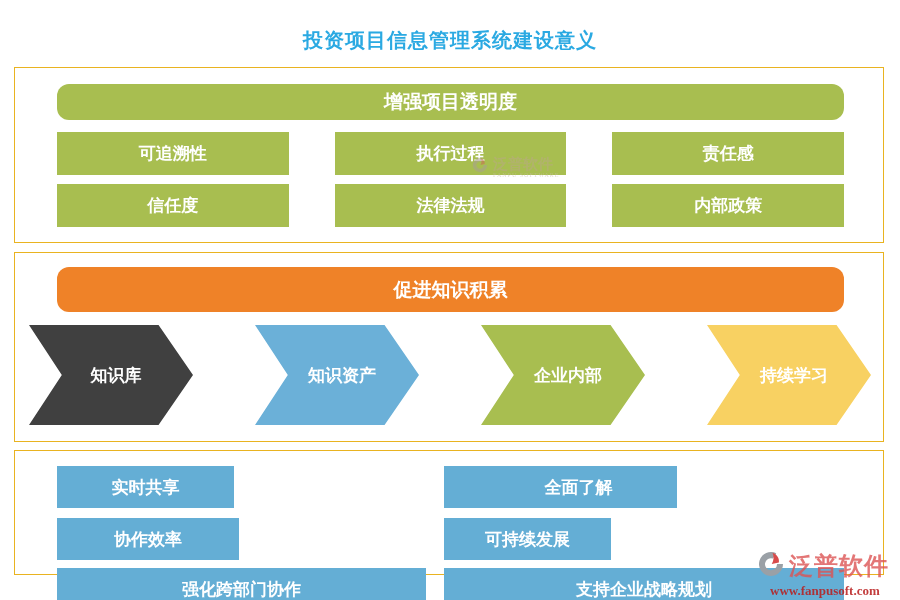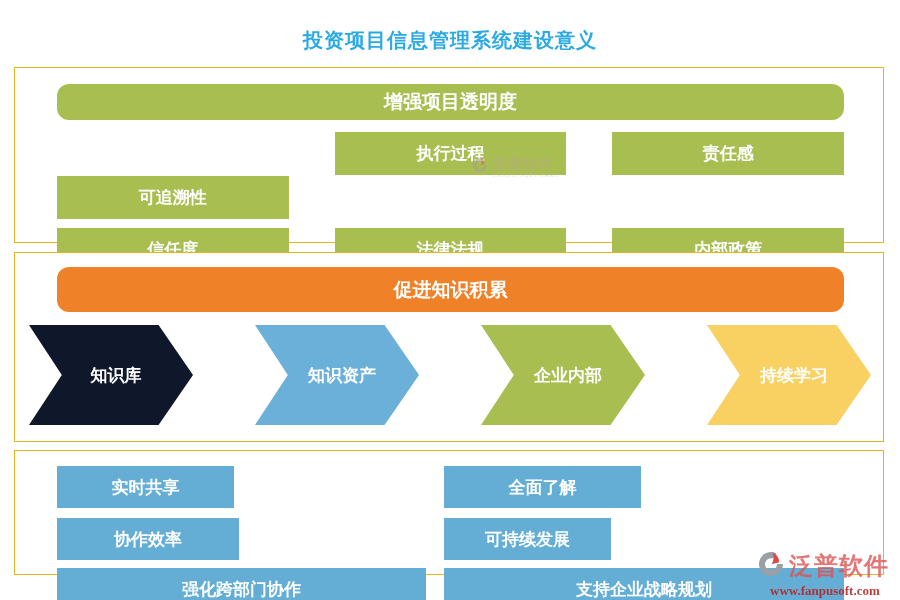--- a/index.html
+++ b/index.html
@@ -48,21 +48,21 @@
     display:flex;align-items:center;justify-content:center;
   }
   .collab-wrap{
     position:absolute;left:42px;top:15px;display:flex;column-gap:18px;
   }
   .colgroup-a{width:369px;}
   .colgroup-b{width:400px;}
   .r1{display:flex;gap:10px;margin-bottom:8px;flex-direction:column;}
   .bbox{height:42px;}
   .w-a1{width:177px;}.w-a2{width:182px;}
-  .w-b1{width:197px;}.w-b2{width:167px;}
+  .w-b1{width:197px;padding-left:36px;}.w-b2{width:167px;}
   .full{width:100%;}
 
   .wm-inline{
     position:absolute;left:456px;top:88px;opacity:.55;
     display:flex;align-items:center;gap:4px;pointer-events:none;
   }
   .wm-inline .wm-txt{display:flex;flex-direction:column;line-height:1;}
   .wm-inline .wm-brand{font-size:15px;font-weight:bold;color:#b9aa83;}
   .wm-inline .wm-sub{font-size:6px;color:#c7bda6;letter-spacing:1px;}
 
@@ -78,21 +78,21 @@
   }
 </style>
 </head>
 <body>
 
 <h1 class="page-title" style="color: rgb(42, 169, 226);">投资项目信息管理系统建设意义</h1>
 
 <section class="panel" id="panel-transparency" style="border-color: rgb(233, 179, 32);">
   <div class="hbar" style="background-color: rgb(168, 190, 80);">增强项目透明度</div>
   <div class="grid3">
-    <div class="gbox" style="background-color: rgb(168, 190, 80); margin-top: 44px;">可追溯性</div>
+    <div class="gbox" style="background-color: rgb(168, 190, 80);">可追溯性</div>
     <div class="gbox" style="background-color: rgb(168, 190, 80);">执行过程</div>
     <div class="gbox" style="background-color: rgb(168, 190, 80);">责任感</div>
     <div class="gbox" style="background-color: rgb(168, 190, 80);">信任度</div>
     <div class="gbox" style="background-color: rgb(168, 190, 80);">法律法规</div>
     <div class="gbox" style="background-color: rgb(168, 190, 80);">内部政策</div>
   </div>
   <div class="wm-inline">
     <span>
       <svg viewBox="0 0 40 40" width="18" height="18">
         <path d="M36 20a16 16 0 1 1-9-14.4l-4.5 7A8 8 0 1 0 28 20z" fill="#a9a093"></path>
@@ -102,21 +102,21 @@
     <span class="wm-txt">
       <span class="wm-brand">泛普软件</span>
       <span class="wm-sub">FANPU SOFTWARE</span>
     </span>
   </div>
 </section>
 
 <section class="panel" id="panel-knowledge" style="border-color: rgb(233, 179, 32); padding-left: 16px;">
   <div class="hbar" style="background-color: rgb(239, 130, 40);">促进知识积累</div>
   <div class="arrow-row">
-    <div class="chev" style="background-color: #0f172a;">知识库</div>
+    <div class="chev" style="background-color: #404040;">知识库</div>
     <div class="chev" style="background-color: rgb(107, 176, 216);">知识资产</div>
     <div class="chev" style="background-color: rgb(168, 190, 80);">企业内部</div>
     <div class="chev" style="background-color: rgb(248, 209, 98);">持续学习</div>
   </div>
 </section>
 
 <section class="panel" id="panel-collaboration" style="border-color: rgb(233, 179, 32);">
   <div class="collab-wrap">
     <div class="colgroup-a">
       <div class="r1">

